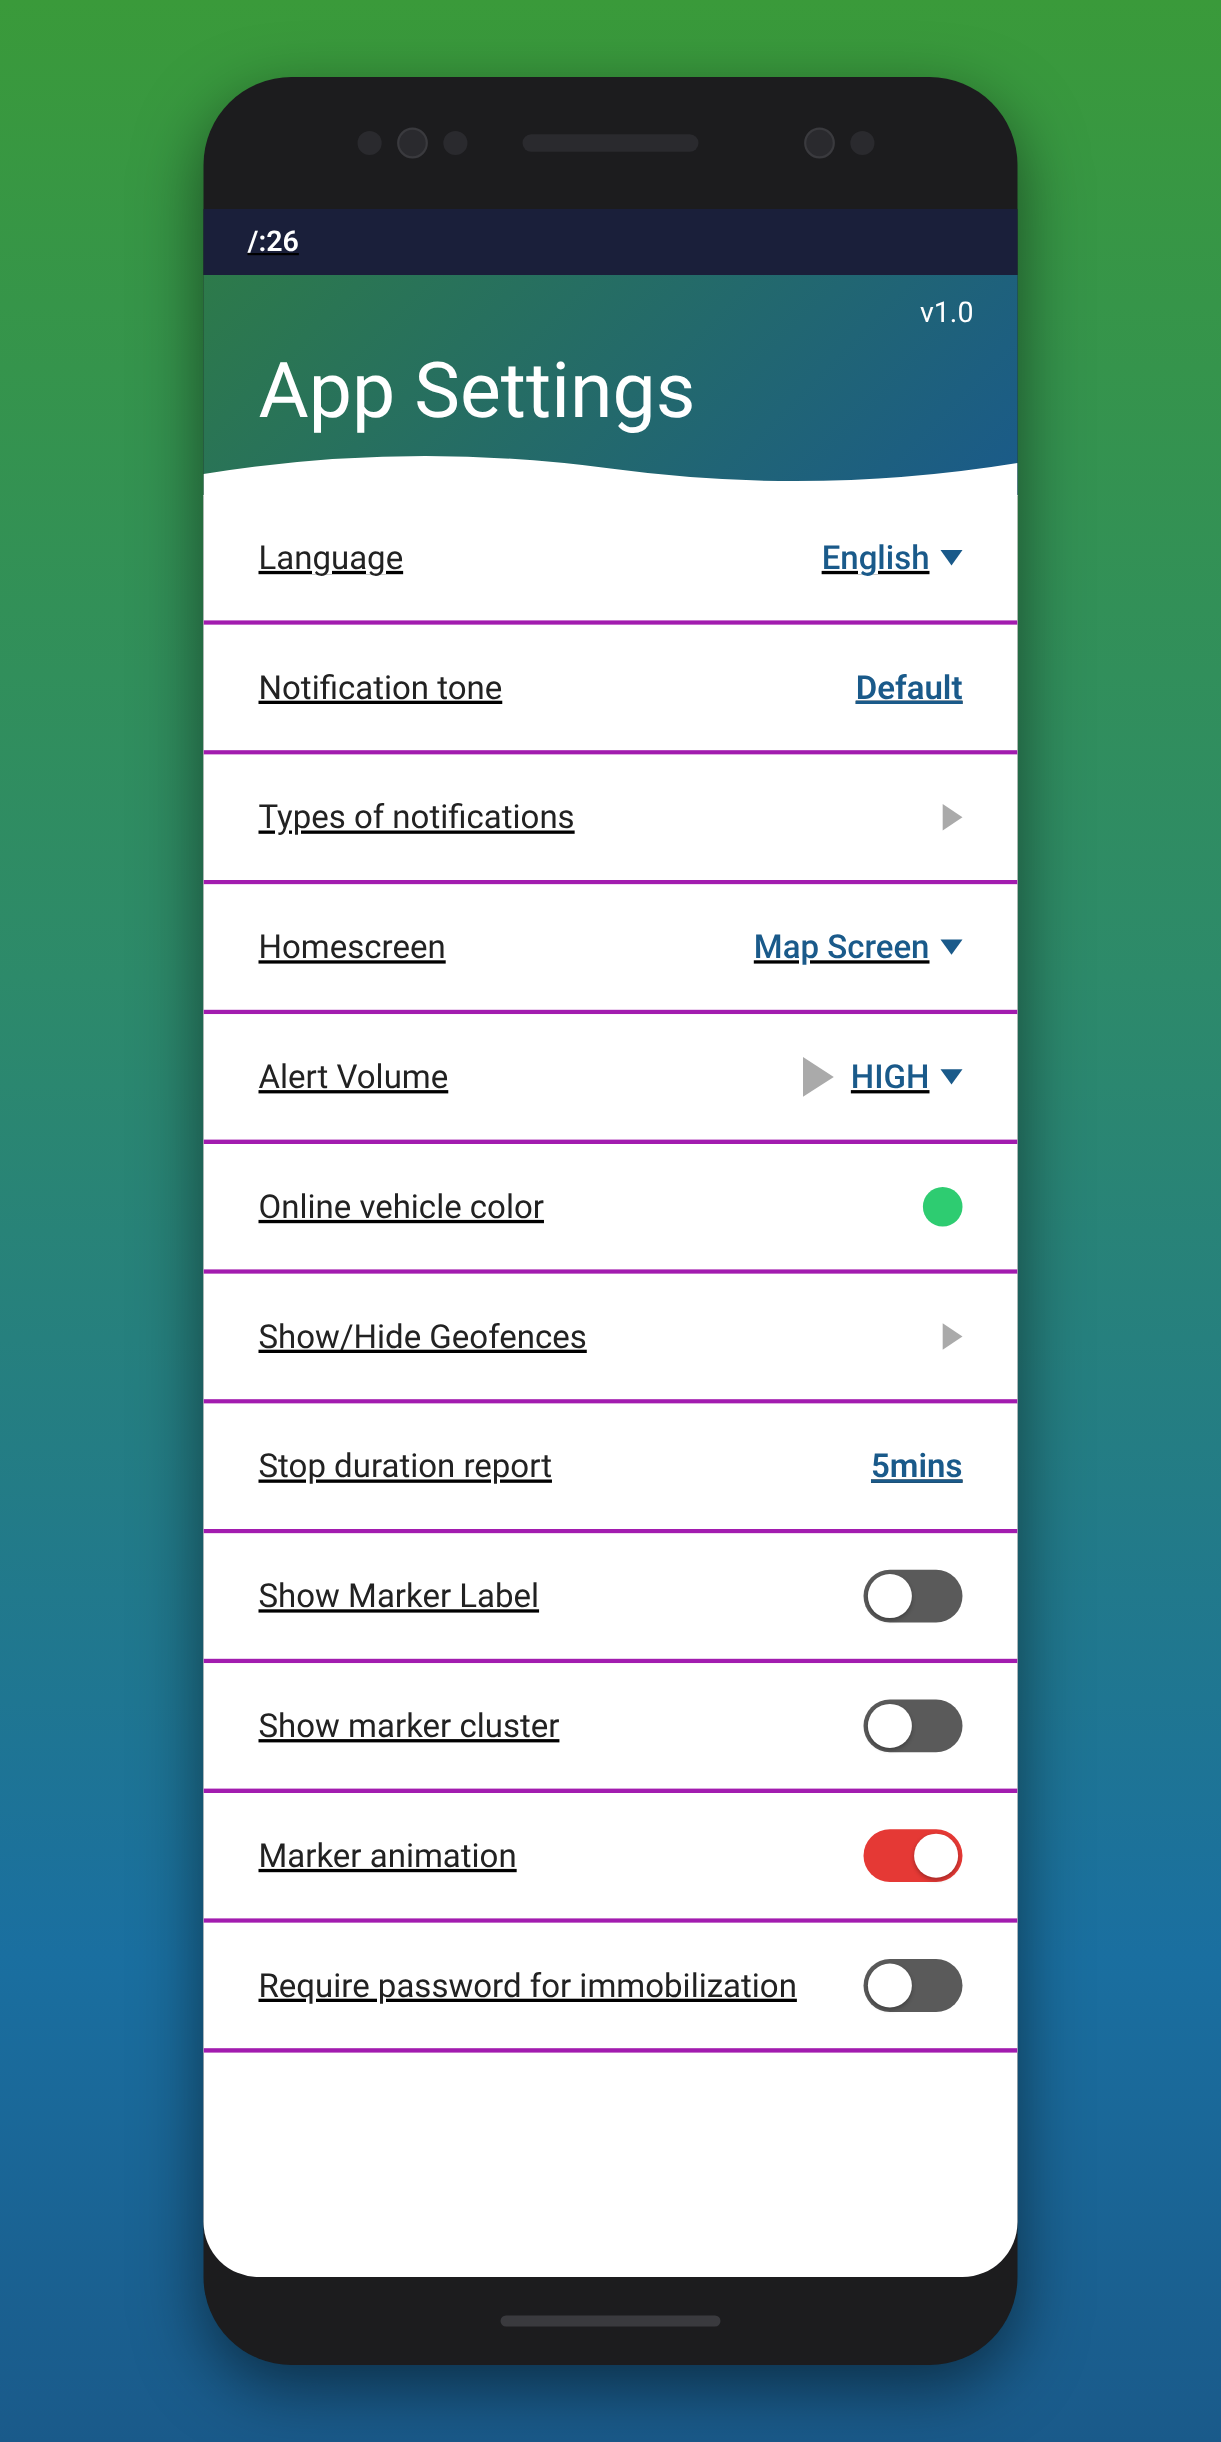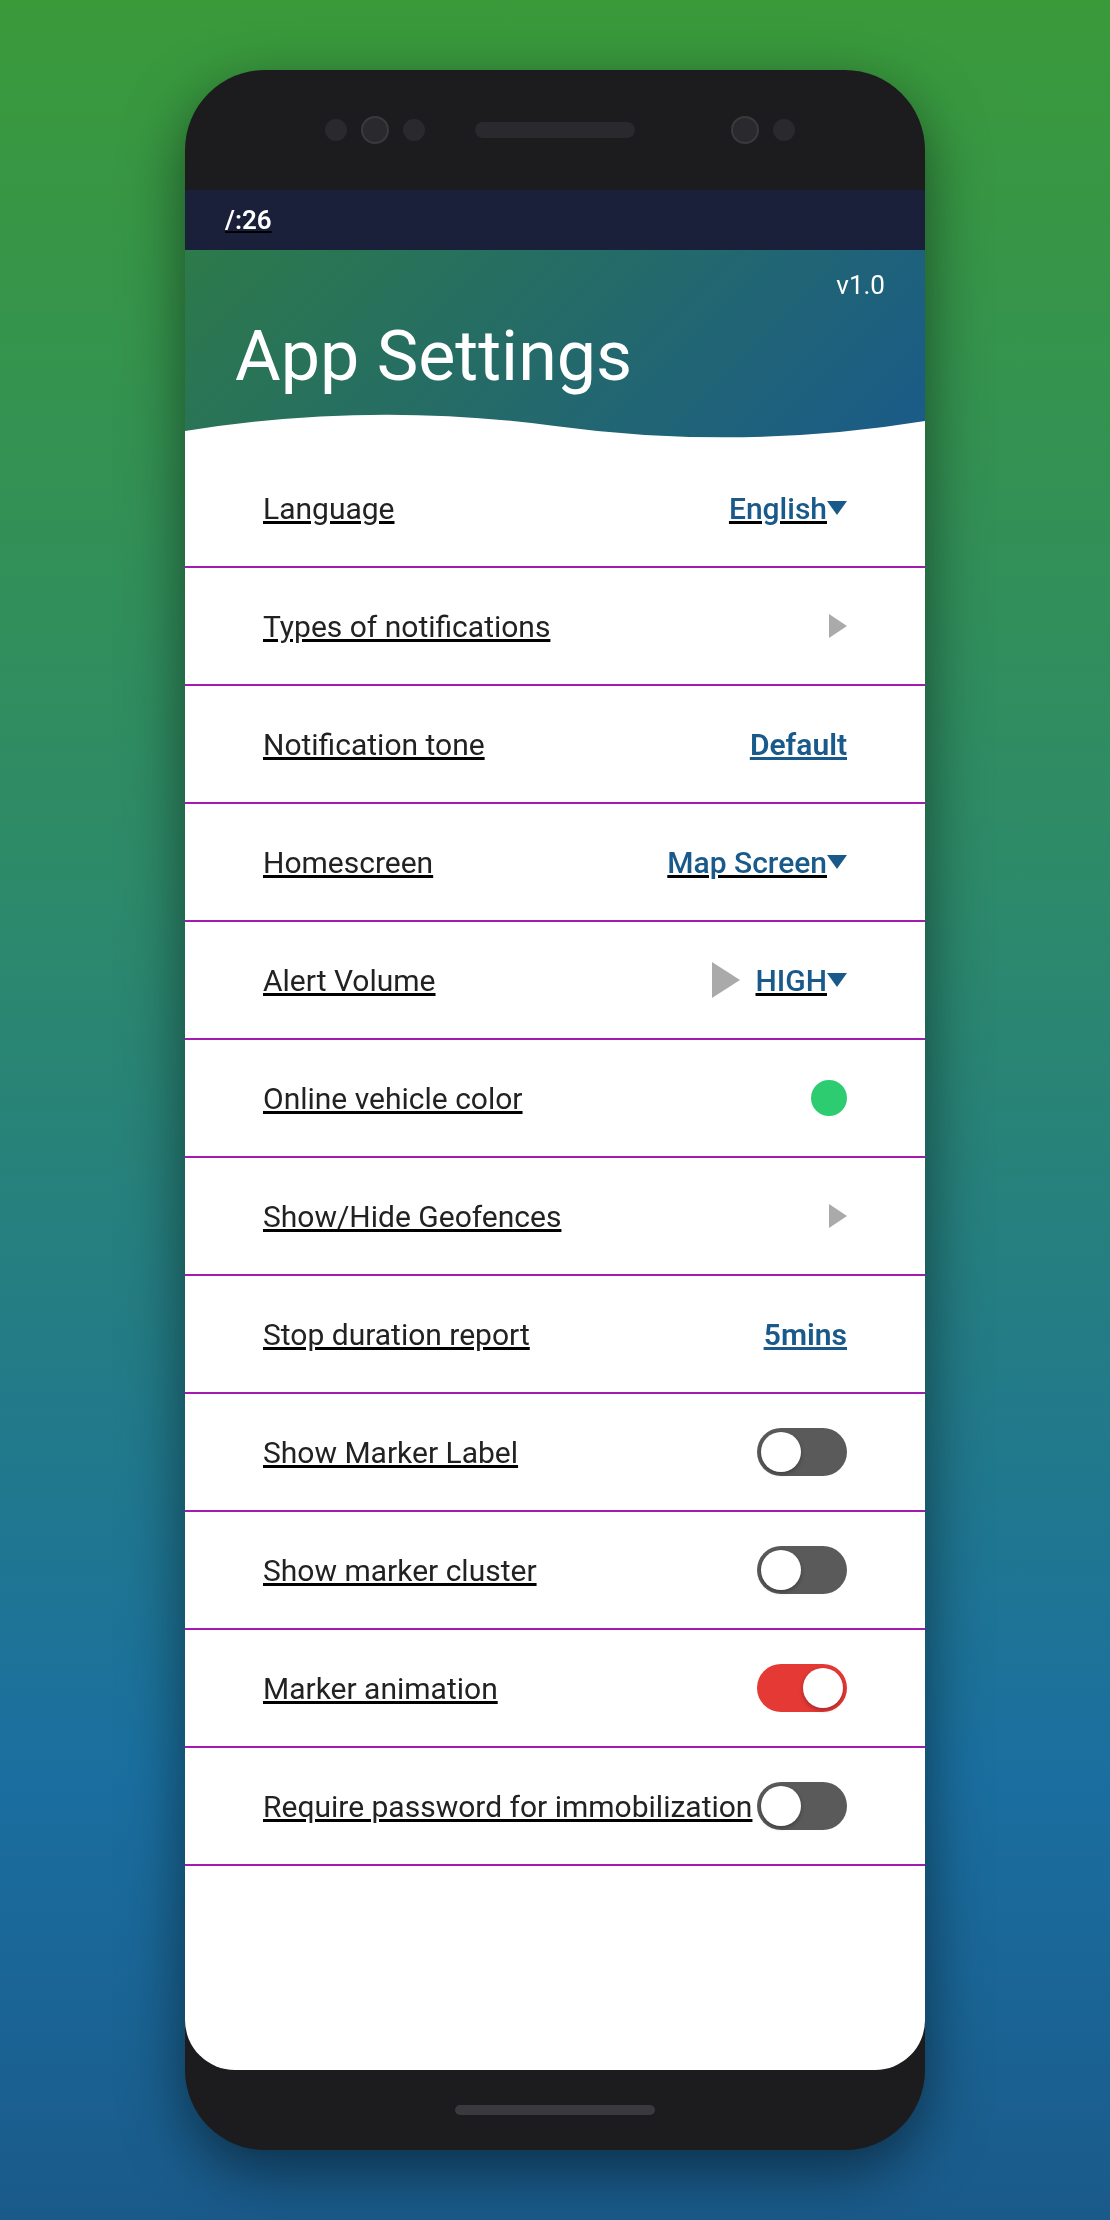--- a/index.html
+++ b/index.html
@@ -150,23 +150,23 @@
     }
 
     .settings-list {
       width: 100%;
     }
 
     .setting-item {
       display: flex;
       align-items: center;
       justify-content: space-between;
-      padding: 0 78px;
+      padding: 0 50px;
       height: 118px;
-      border-bottom: 2px solid #a21caf;
+      border-bottom: 4px solid #a21caf;
       background: #fff;
     }
 
     .setting-label {
       color: #222;
       font-size: 30px;
       font-weight: 400;
     }
 
     .setting-right {
@@ -209,21 +209,21 @@
     }
 
     .toggle.dark-off .toggle-thumb {
       left: 4px;
     }
 
     
     .dropdown-btn {
       display: flex;
       align-items: center;
-      gap: 0;
+      gap: 10px;
       color: #1a5a8a;
       font-size: 30px;
       font-weight: 500;
     }
 
     .chevron-down {
       width: 0;
       height: 0;
       border-left: 10px solid transparent;
       border-right: 10px solid transparent;
@@ -317,30 +317,30 @@
       <div class="setting-item">
         <span class="setting-label">Language</span>
         <div class="setting-right dropdown-btn">
           <span>English</span>
           <div class="chevron-down"></div>
         </div>
       </div>
 
 
       <div class="setting-item">
+        <span class="setting-label">Notification tone</span>
+        <div class="setting-right">
+          <span class="link-text">Default</span>
+        </div>
+      </div>
+
+      <div class="setting-item">
         <span class="setting-label">Types of notifications</span>
         <div class="setting-right">
           <div class="chevron-right"></div>
-        </div>
-      </div>
-
-      <div class="setting-item">
-        <span class="setting-label">Notification tone</span>
-        <div class="setting-right">
-          <span class="link-text">Default</span>
         </div>
       </div>
 
       <div class="setting-item">
         <span class="setting-label">Homescreen</span>
         <div class="setting-right dropdown-btn">
           <span>Map Screen</span>
           <div class="chevron-down"></div>
         </div>
       </div>

